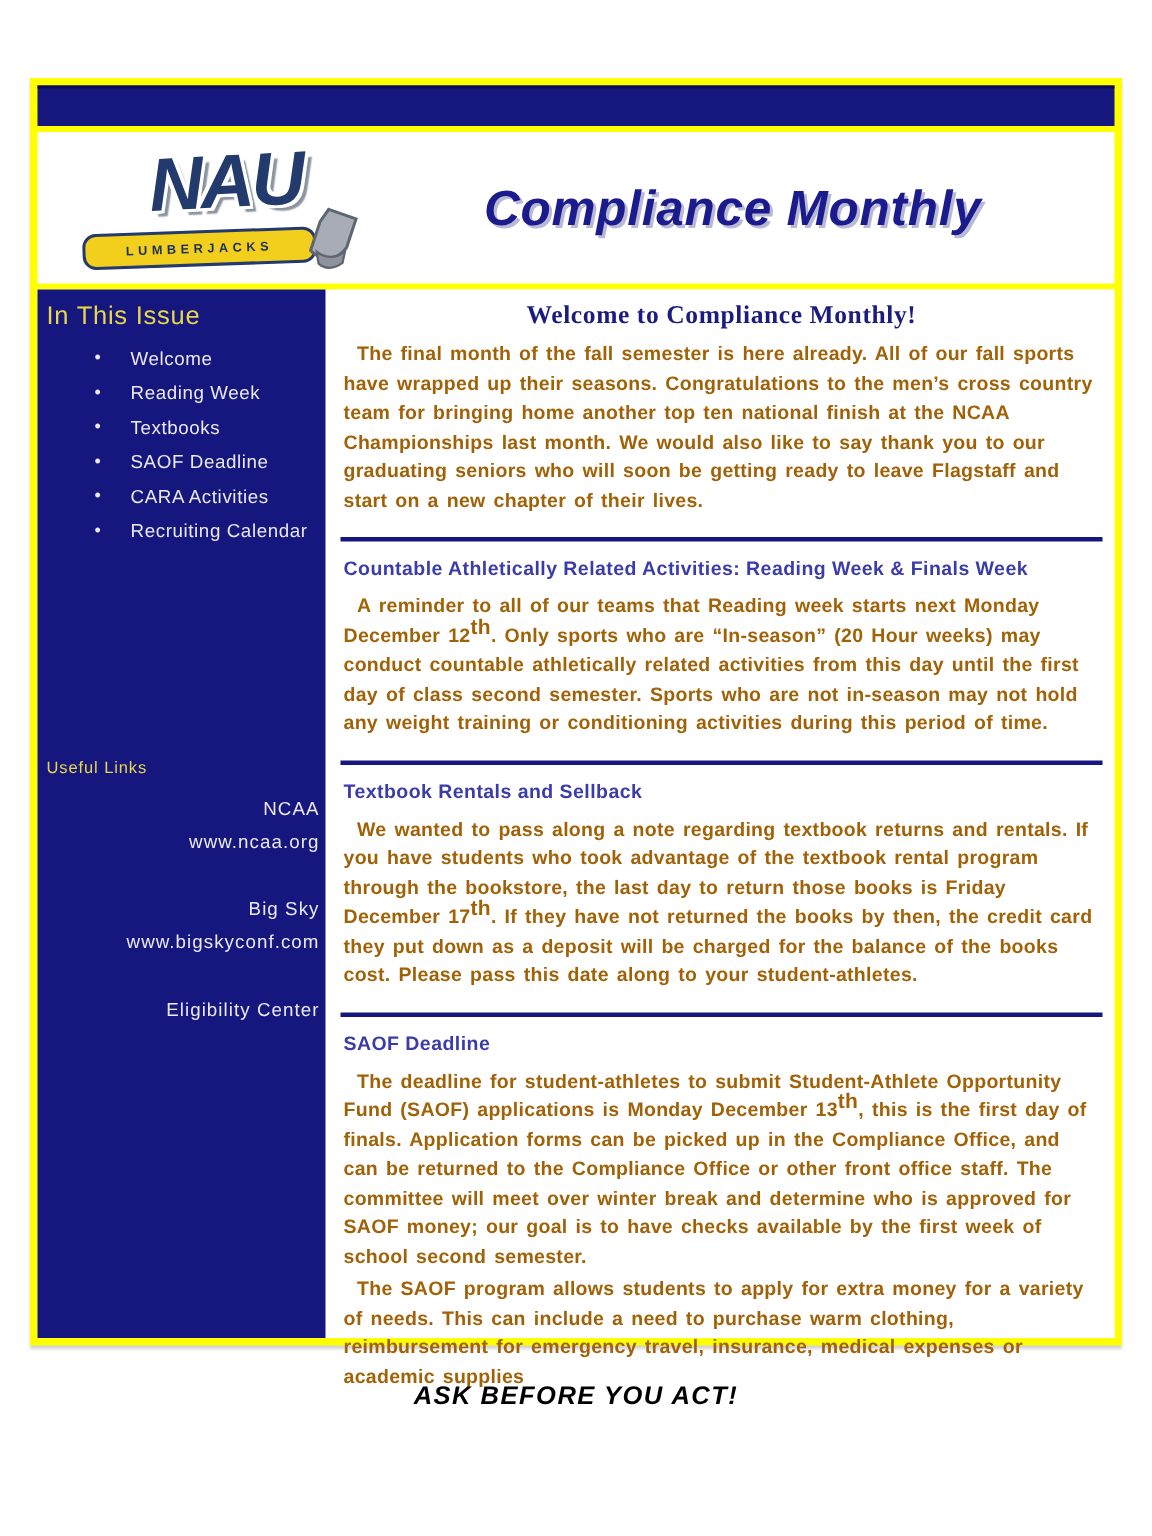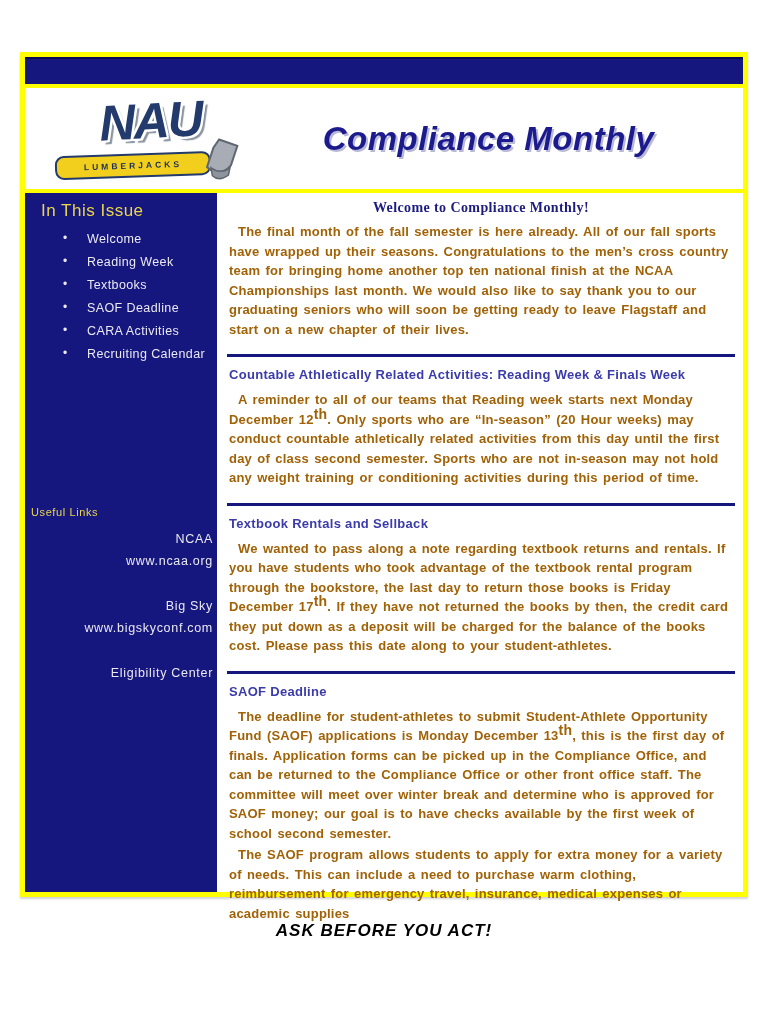--- a/index.html
+++ b/index.html
@@ -43,34 +43,34 @@
   .issue-bar{
     height:25px;background:var(--navy,#16167f);color:#ffffff;
     display:flex;justify-content:space-between;align-items:center;
     font-size:12.5px;letter-spacing:0.3px;padding:0 8px;flex:0 0 auto;
   }
 
   .content-row{flex:1 1 auto;display:flex;background:#ffffff;min-height:0;}
 
   
   .sidebar{width:192px;flex:0 0 auto;background:var(--navy,#16167f);color:#e9e9ef;box-sizing:border-box;padding:8px 4px 0 4px;}
-  .toc-title{color:var(--gold-text,#e9d64b);font-size:17px;letter-spacing:0.5px;padding-left:2px;margin-left:10px;}
+  .toc-title{color:var(--gold-text,#e9d64b);font-size:17px;letter-spacing:0.5px;padding-left:2px;}
   .toc-list{list-style:none;margin:12px 0 0 0;padding:0;font-size:12.5px;letter-spacing:0.4px;}
   .toc-list li{position:relative;padding-left:58px;margin-bottom:10px;line-height:13px;}
   .toc-list .bullet{position:absolute;left:34px;top:-1px;font-size:12px;}
   .links{margin-top:145px;padding-left:2px;font-size:12.5px;letter-spacing:0.7px;}
   .links-title{color:var(--gold-text,#e9d64b);font-size:11px;margin-bottom:10px;letter-spacing:0.6px;}
   .link-group{margin-bottom:23px;line-height:22px;text-align:right;}
 
   
   .content{flex:1 1 auto;background:#ffffff;margin-left:5px;box-sizing:border-box;padding:0 8px 0 5px;min-width:0;}
   .content section{padding:5px 2px 13px 2px;border-bottom:3px solid var(--navy,#16167f);}
   .content section.last{border-bottom:none;}
   .content h1{
-    font-family:"Liberation Serif",serif;font-size:14px;font-weight:bold;
+    font-family:"Liberation Serif",serif;font-size:17px;font-weight:bold;
     color:#1c1c80;text-align:center;margin:2px 0 6px 0;letter-spacing:0.4px;
   }
   .content h2{
     font-size:13px;font-weight:bold;color:var(--heading-blue,#3b3baa);
     margin:5px 0 8px 0;letter-spacing:0.3px;
   }
   .content p{
     font-size:13px;line-height:19.5px;margin:0 0 2px 0;color:#a16207;
     text-indent:9px;letter-spacing:0.2px;word-spacing:1.5px;font-weight:bold;
   }

